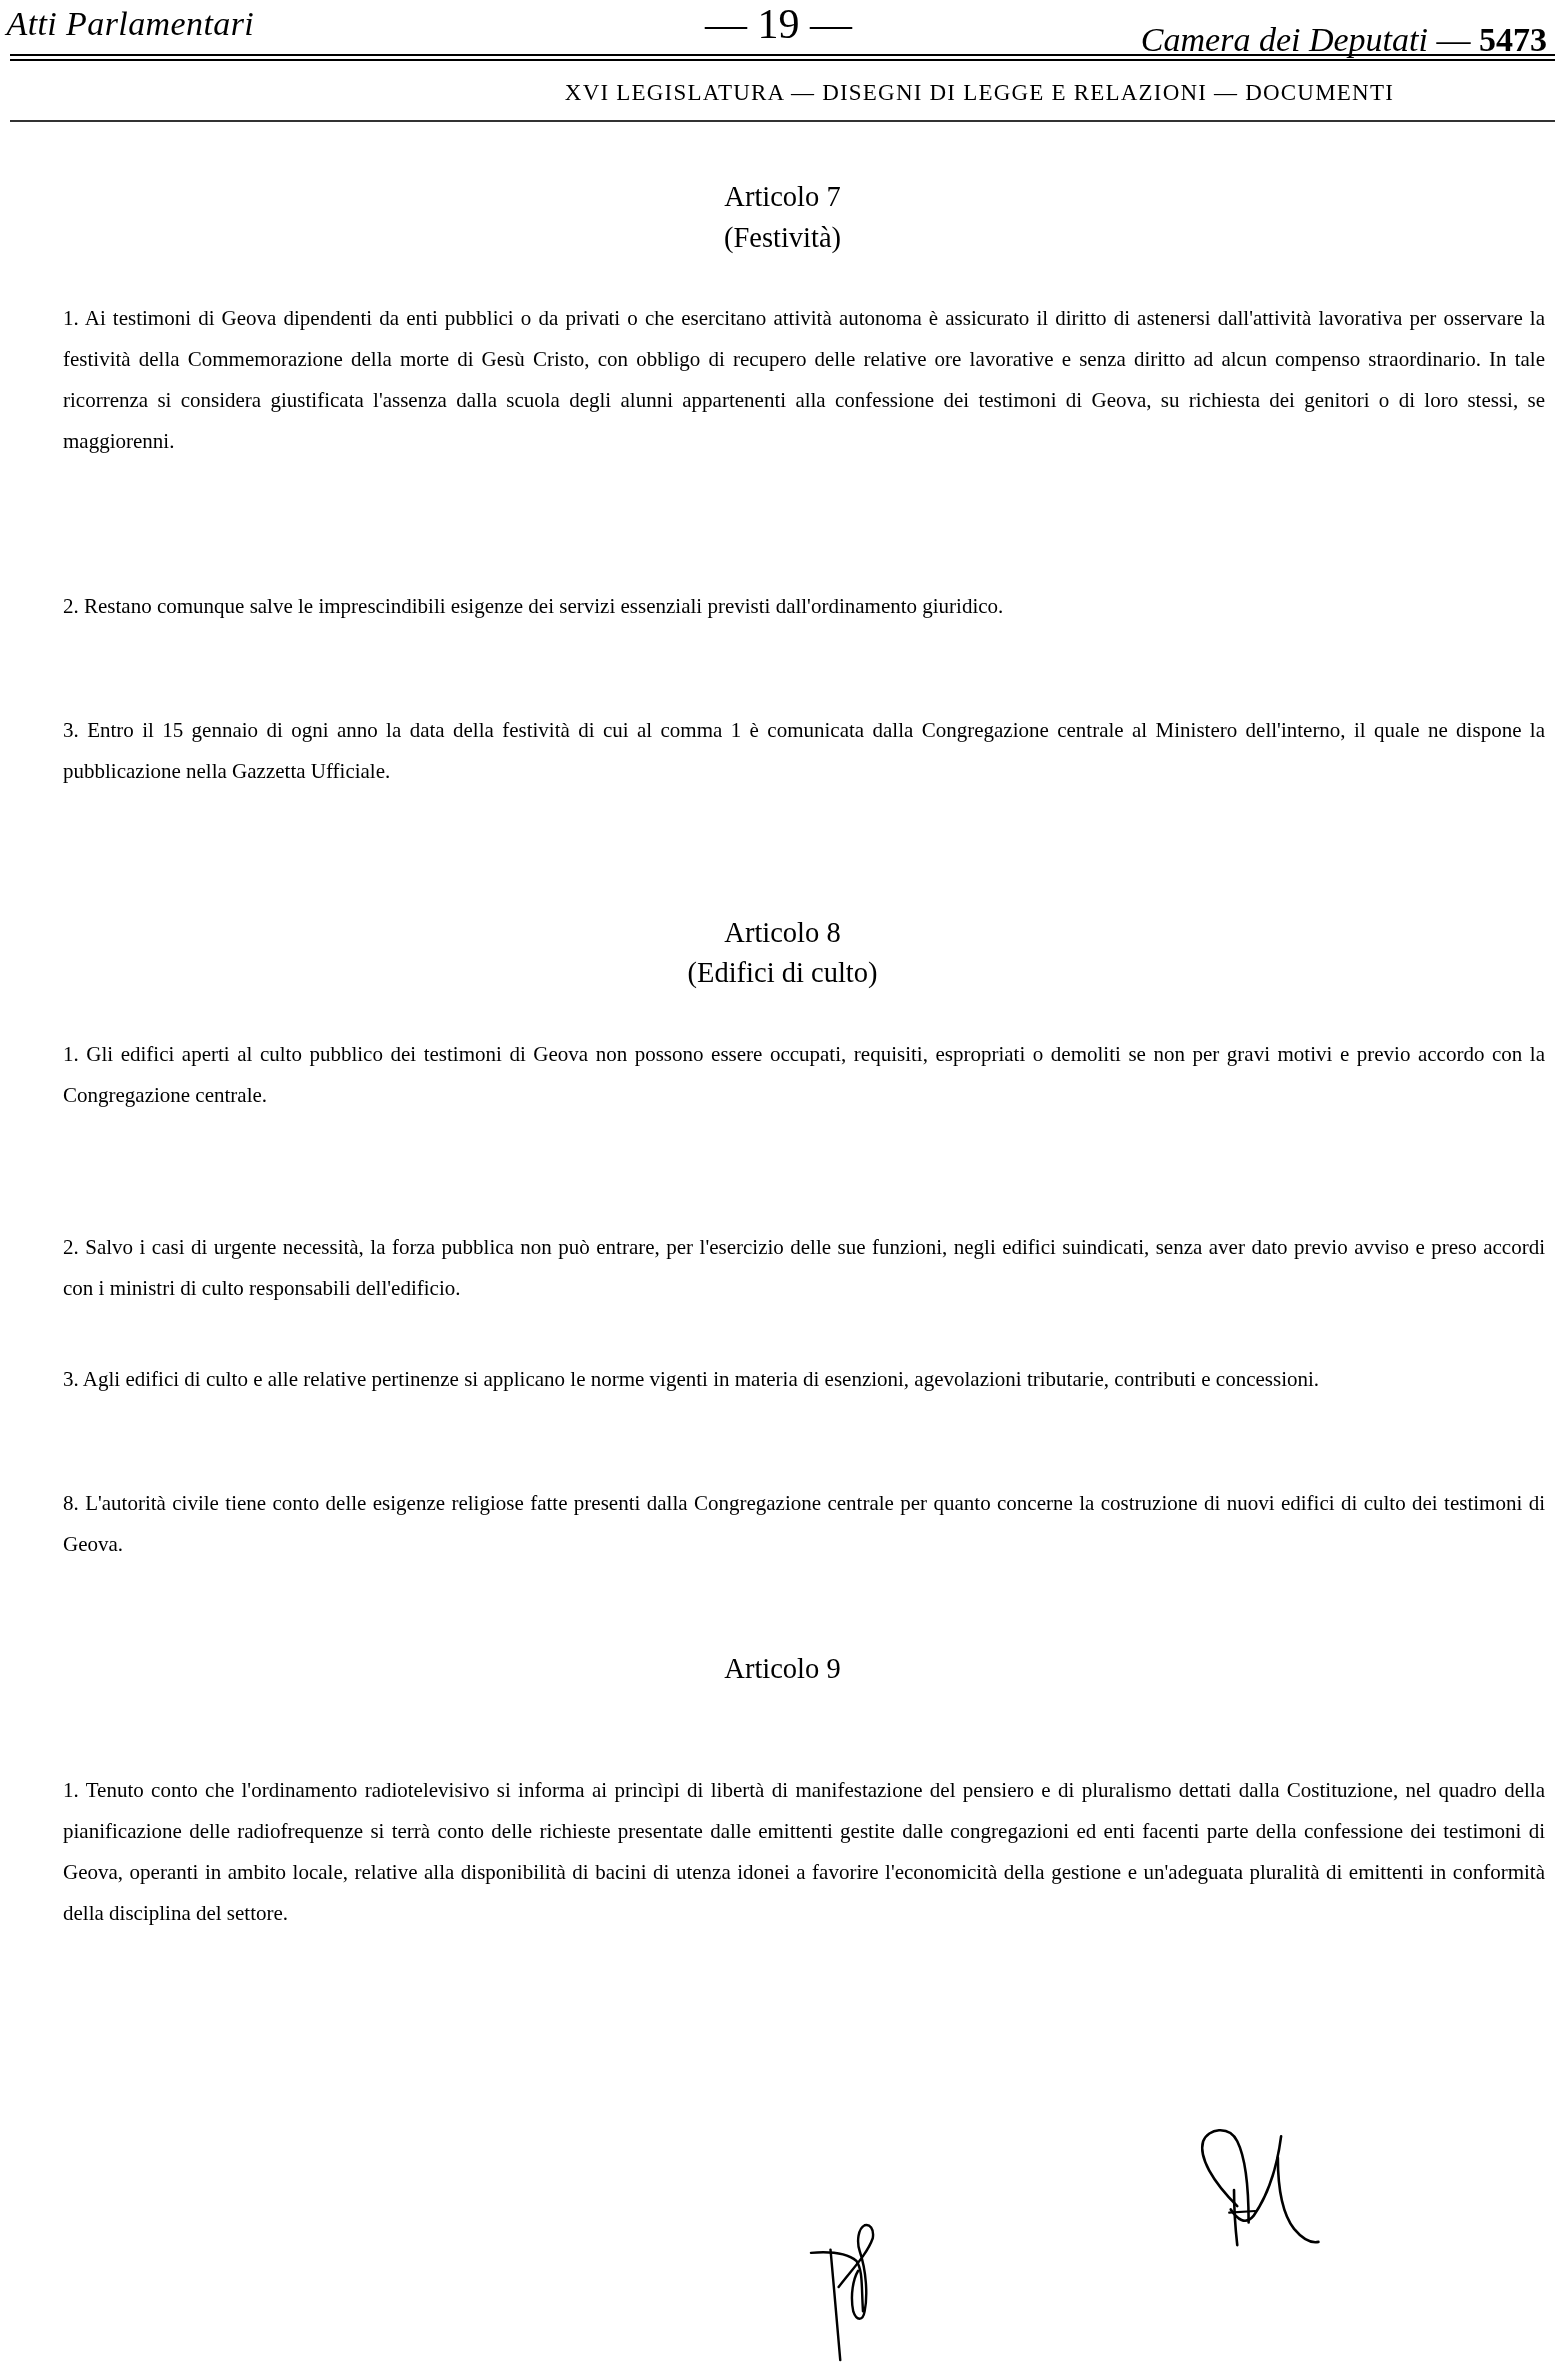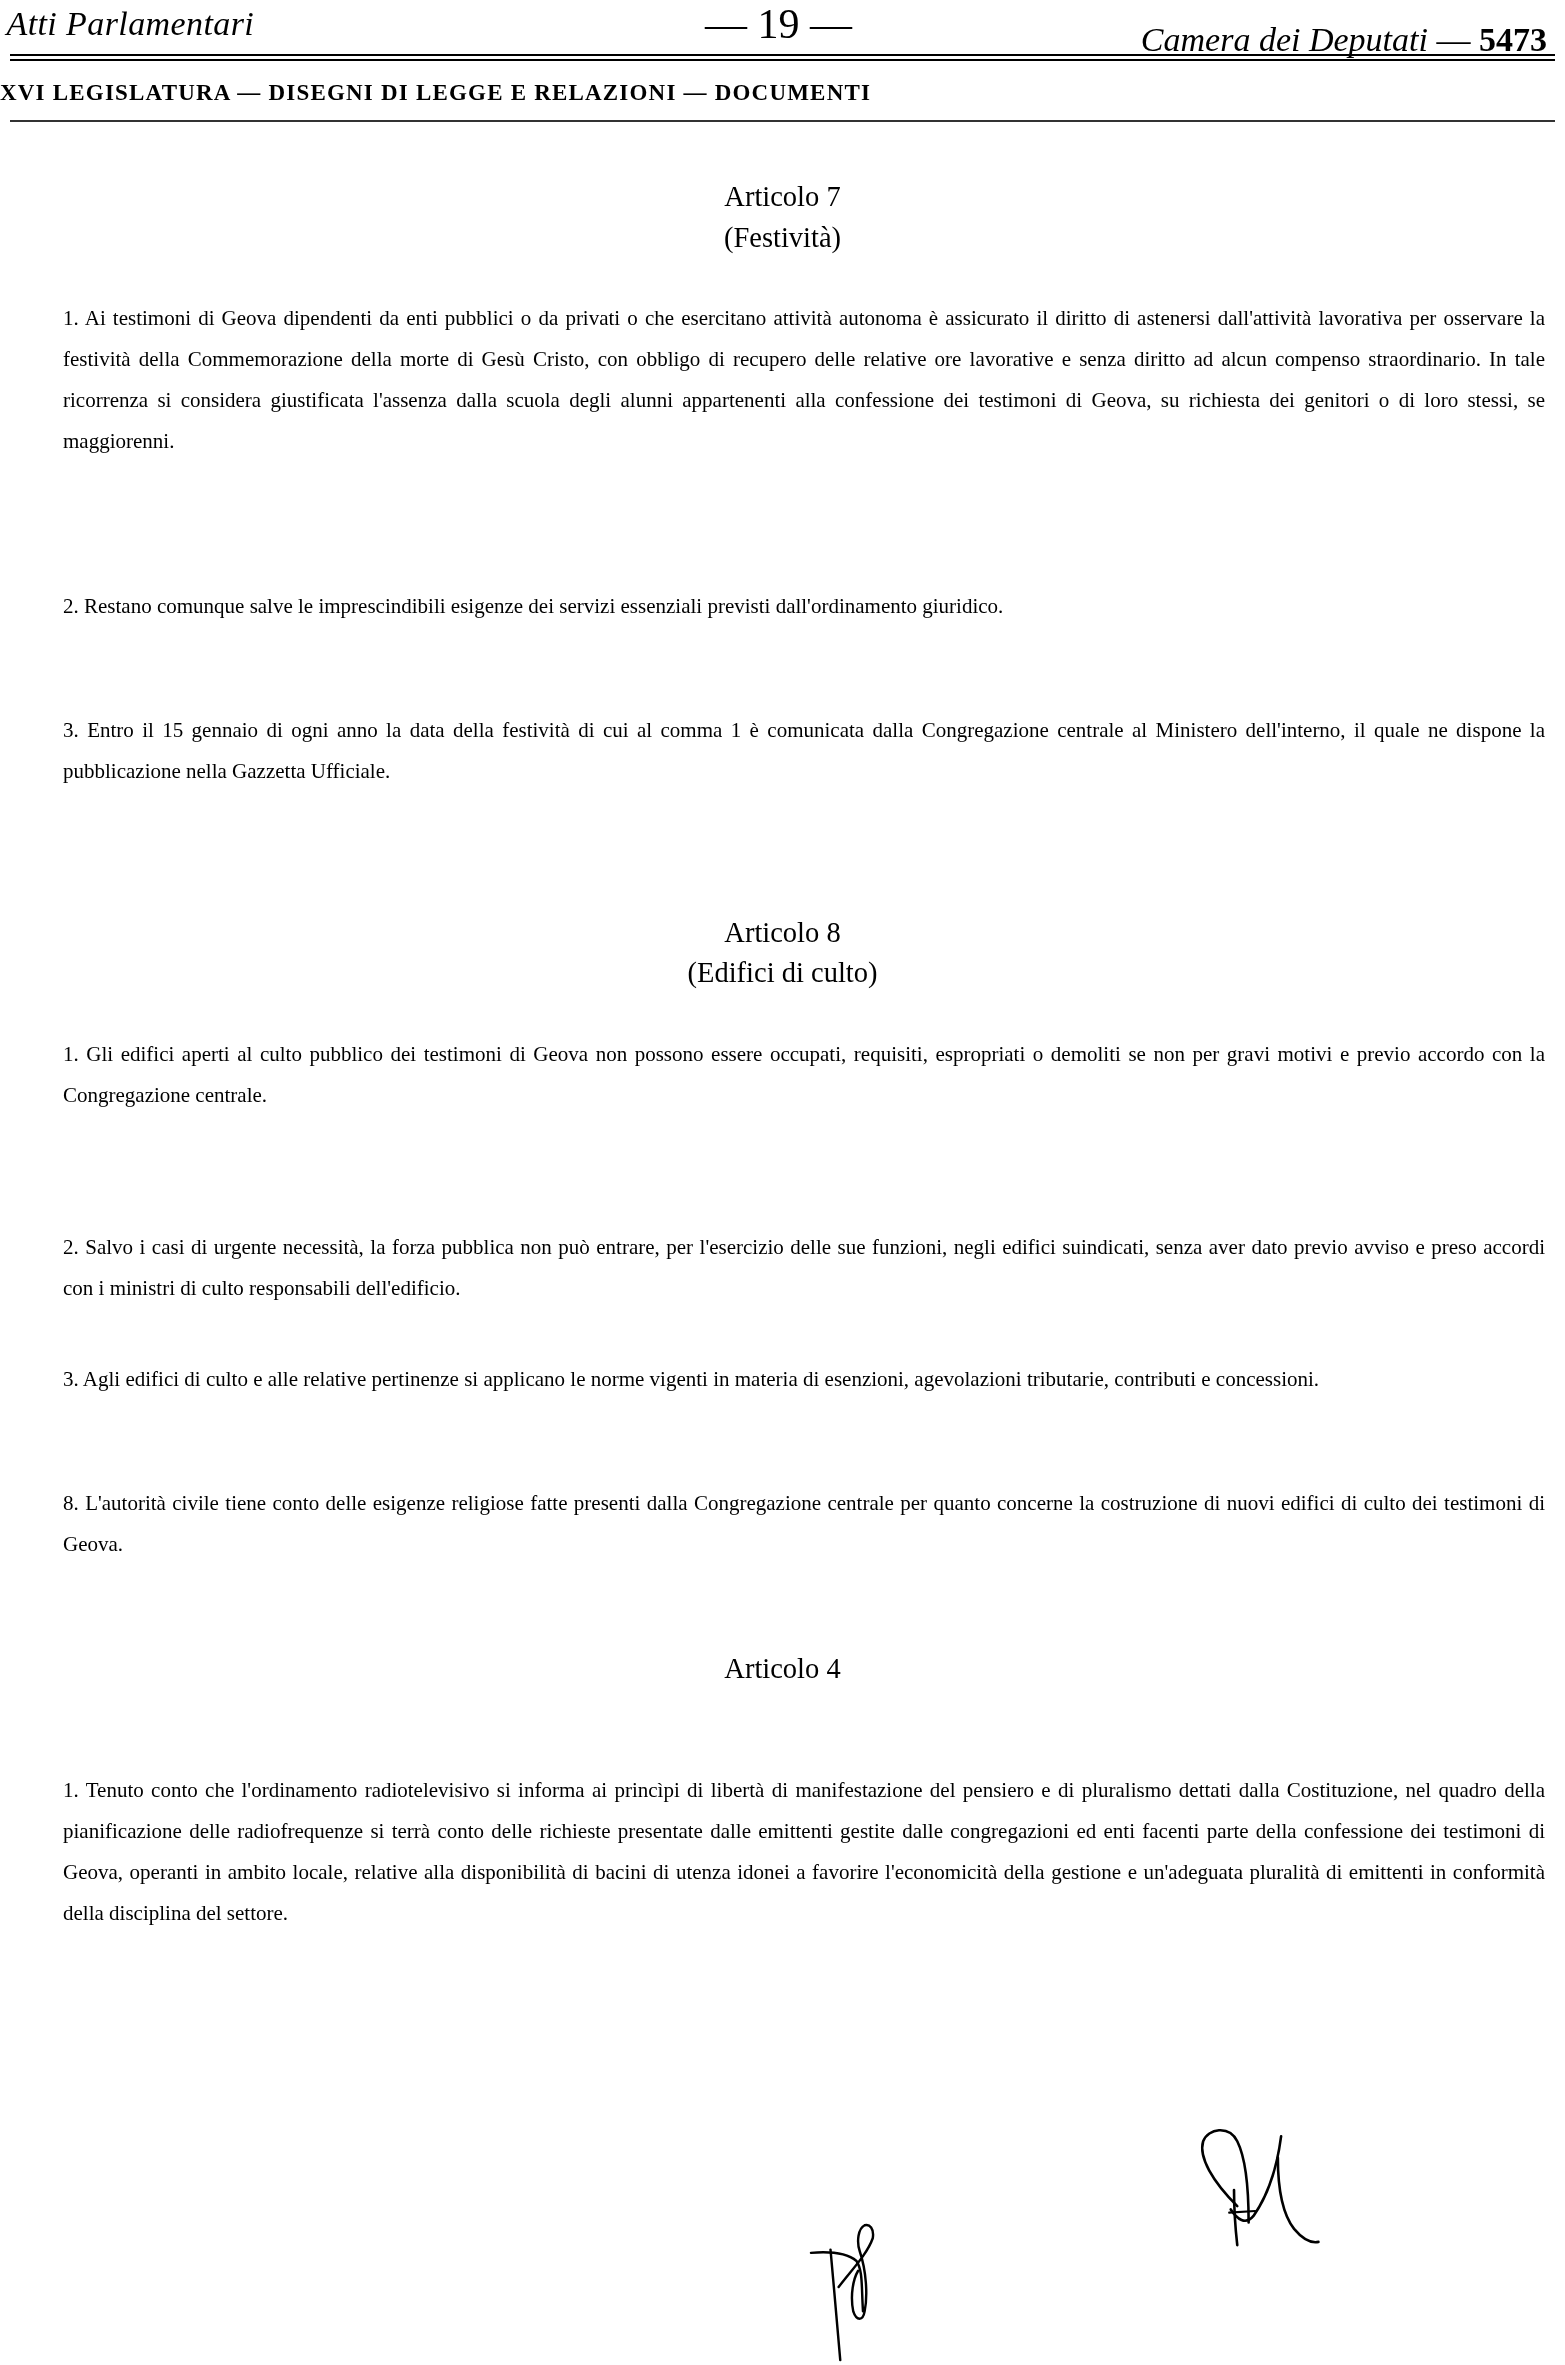--- a/index.html
+++ b/index.html
@@ -55,24 +55,23 @@
       width: 1545px;
       background: #000;
     }
     .rule.r1 { top: 54px; height: 2.4px; }
     .rule.r2 { top: 59px; height: 1.6px; }
     .rule.r3 { top: 120px; height: 1.6px; background:#333; }
     .subhdr {
       position: absolute;
       left: 0; top: 80px;
       width: 1394px;
-      text-align: left;
+      text-align: right;
       font-size: 23px;
       letter-spacing: 1.2px;
-      font-weight: bold;
     }
 
     
     .article-head {
       position: absolute;
       left: 0;
       width: 1565px;
       text-align: center;
       font-size: 28.5px;
       line-height: 41px;
@@ -116,21 +115,21 @@
   <div class="para" style="top:710px;">3. Entro il 15 gennaio di ogni anno la data della festività di cui al comma 1 è comunicata dalla Congregazione centrale al Ministero dell'interno, il quale ne dispone la pubblicazione nella Gazzetta Ufficiale.</div>
 
   <div class="article-head" style="top:912px;">Articolo 8</div>
   <div class="article-head" style="top:952px;">(Edifici di culto)</div>
 
   <div class="para" style="top:1034px;">1. Gli edifici aperti al culto pubblico dei testimoni di Geova non possono essere occupati, requisiti, espropriati o demoliti se non per gravi motivi e previo accordo con la Congregazione centrale.</div>
   <div class="para" style="top:1195px;margin-top:32px;">2. Salvo i casi di urgente necessità, la forza pubblica non può entrare, per l'esercizio delle sue funzioni, negli edifici suindicati, senza aver dato previo avviso e preso accordi con i ministri di culto responsabili dell'edificio.</div>
   <div class="para" style="top:1359px;">3. Agli edifici di culto e alle relative pertinenze si applicano le norme vigenti in materia di esenzioni, agevolazioni tributarie, contributi e concessioni.</div>
   <div class="para" style="top:1483px;">8. L'autorità civile tiene conto delle esigenze religiose fatte presenti dalla Congregazione centrale per quanto concerne la costruzione di nuovi edifici di culto dei testimoni di Geova.</div>
 
-  <div class="article-head" style="top:1648px;">Articolo 4</div>
+  <div class="article-head" style="top:1648px;">Articolo 9</div>
 
   <div class="para" style="top:1770px;">1. Tenuto conto che l'ordinamento radiotelevisivo si informa ai princìpi di libertà di manifestazione del pensiero e di pluralismo dettati dalla Costituzione, nel quadro della pianificazione delle radiofrequenze si terrà conto delle richieste presentate dalle emittenti gestite dalle congregazioni ed enti facenti parte della confessione dei testimoni di Geova, operanti in ambito locale, relative alla disponibilità di bacini di utenza idonei a favorire l'economicità della gestione e un'adeguata pluralità di emittenti in conformità della disciplina del settore.</div>
 
   <svg class="sig" style="left:806px; top:2222px;" width="114" height="143" viewBox="0 0 140 176">
     <path d="M6 38 C30 36 50 38 62 48 C70 60 68 80 70 110" fill="none" stroke="#000" stroke-width="3" stroke-linecap="round"></path>
     <path d="M30 34 C34 80 38 120 42 170" fill="none" stroke="#000" stroke-width="3" stroke-linecap="round"></path>
     <path d="M40 80 C55 60 75 40 82 20 C84 8 78 2 72 4 C64 8 62 24 66 36 C74 60 76 90 72 110 C70 122 62 122 58 110 C54 90 58 70 64 60" fill="none" stroke="#000" stroke-width="3" stroke-linecap="round"></path>
   </svg>
 
   <svg class="sig" style="left:1180px; top:2125px;" width="147" height="138" viewBox="0 0 180 170">

